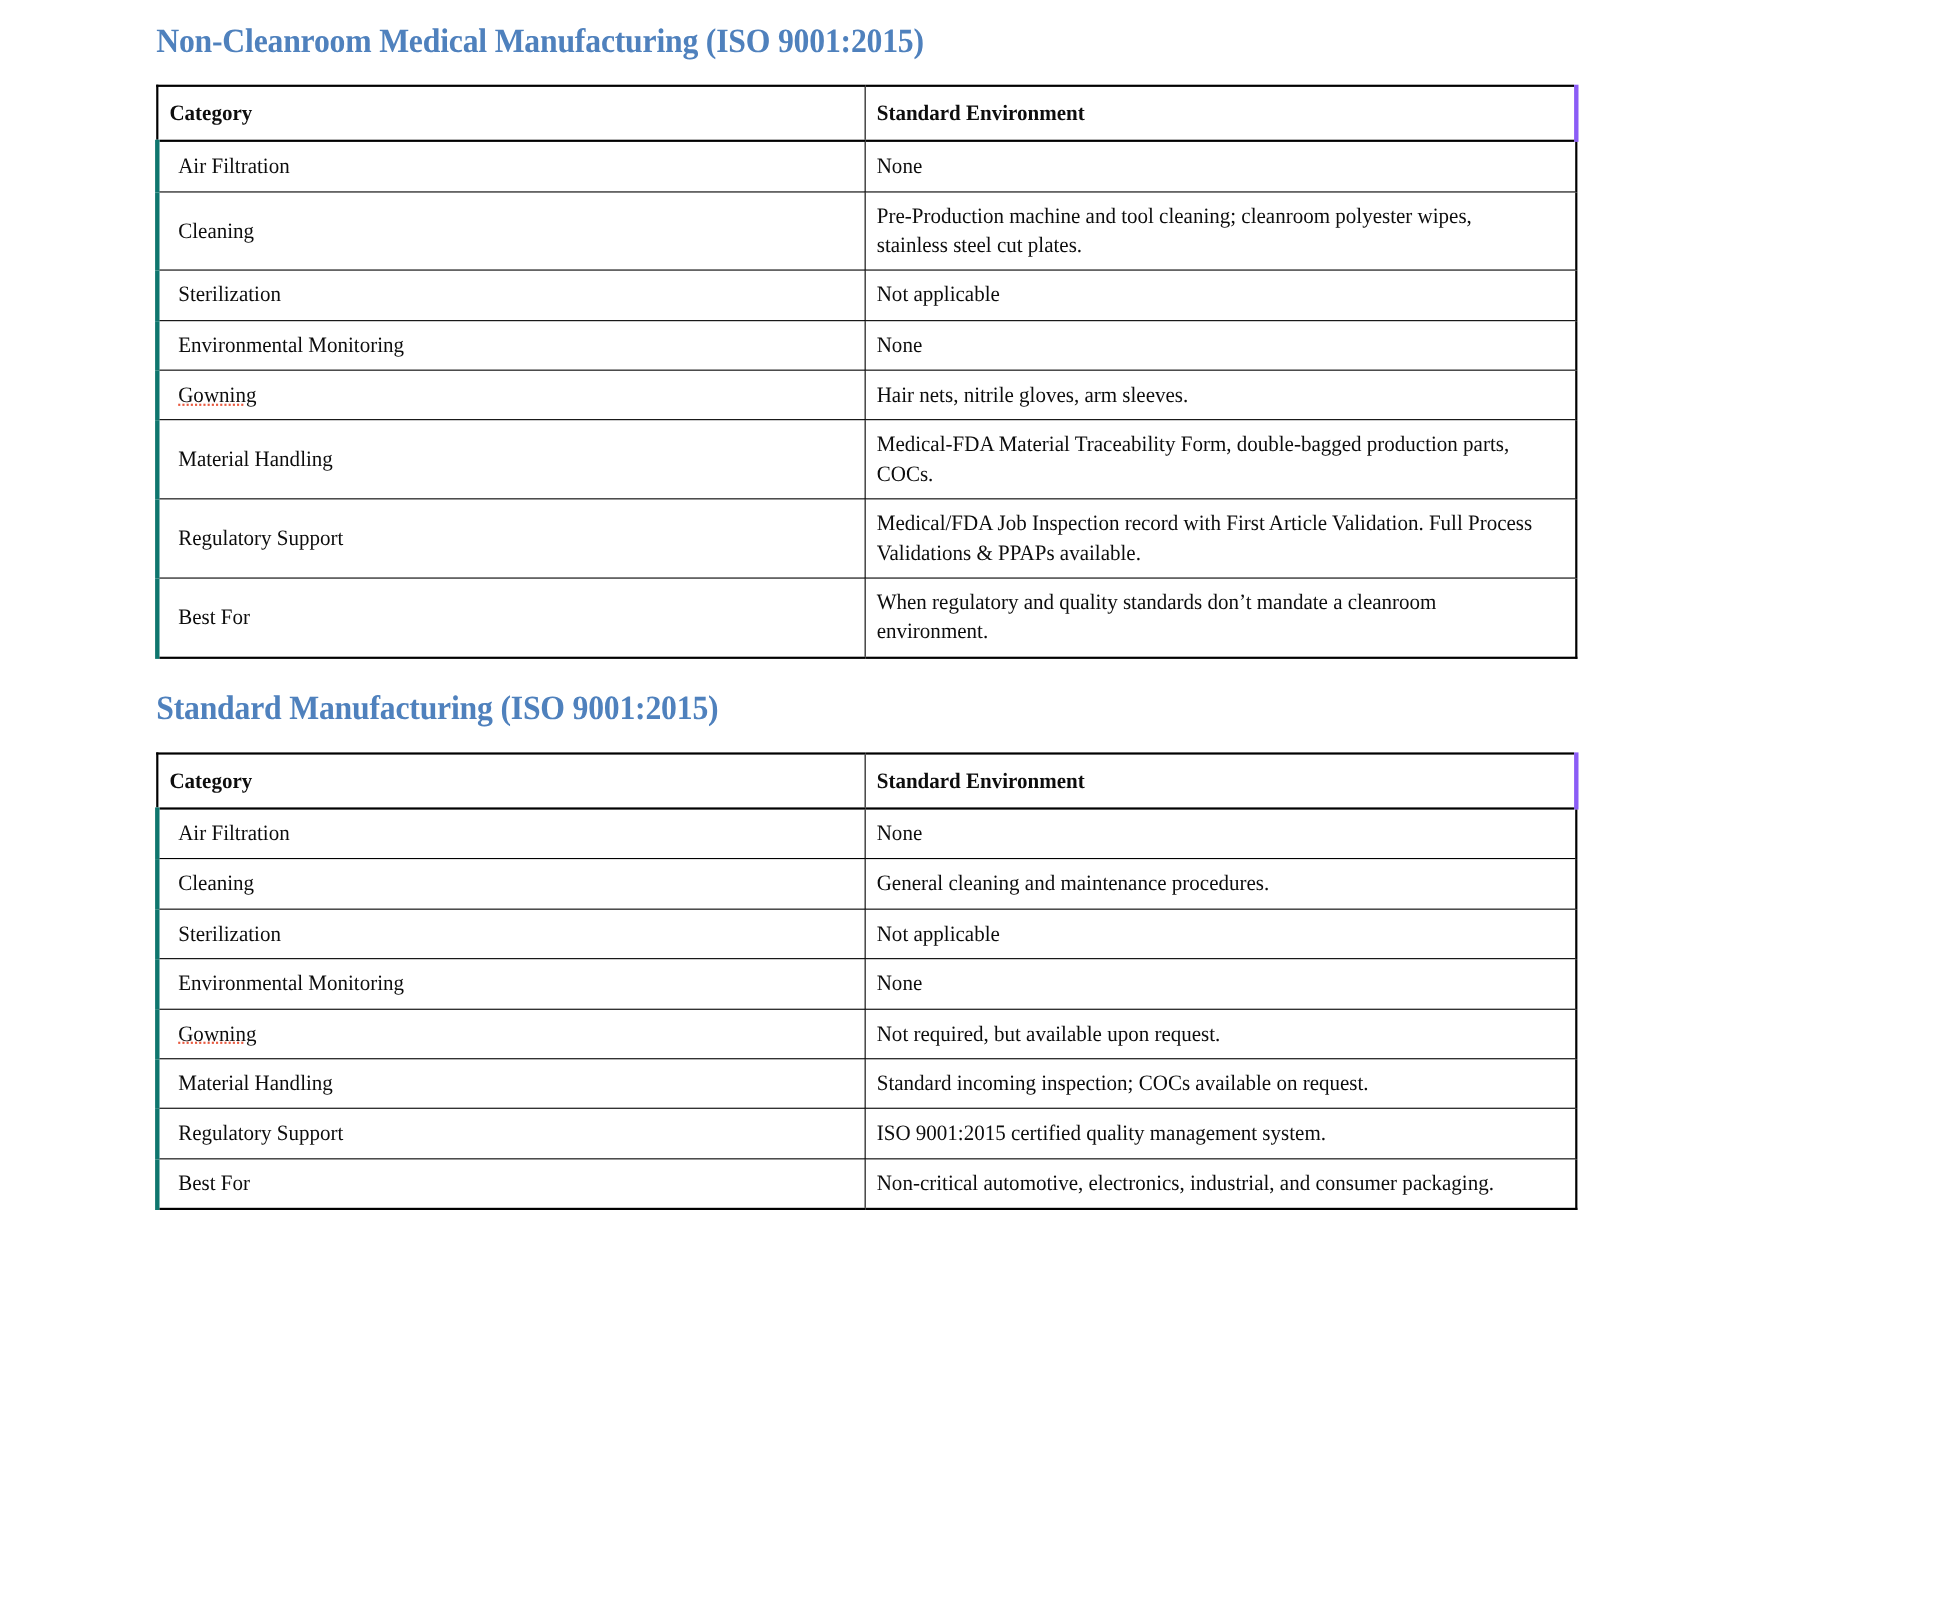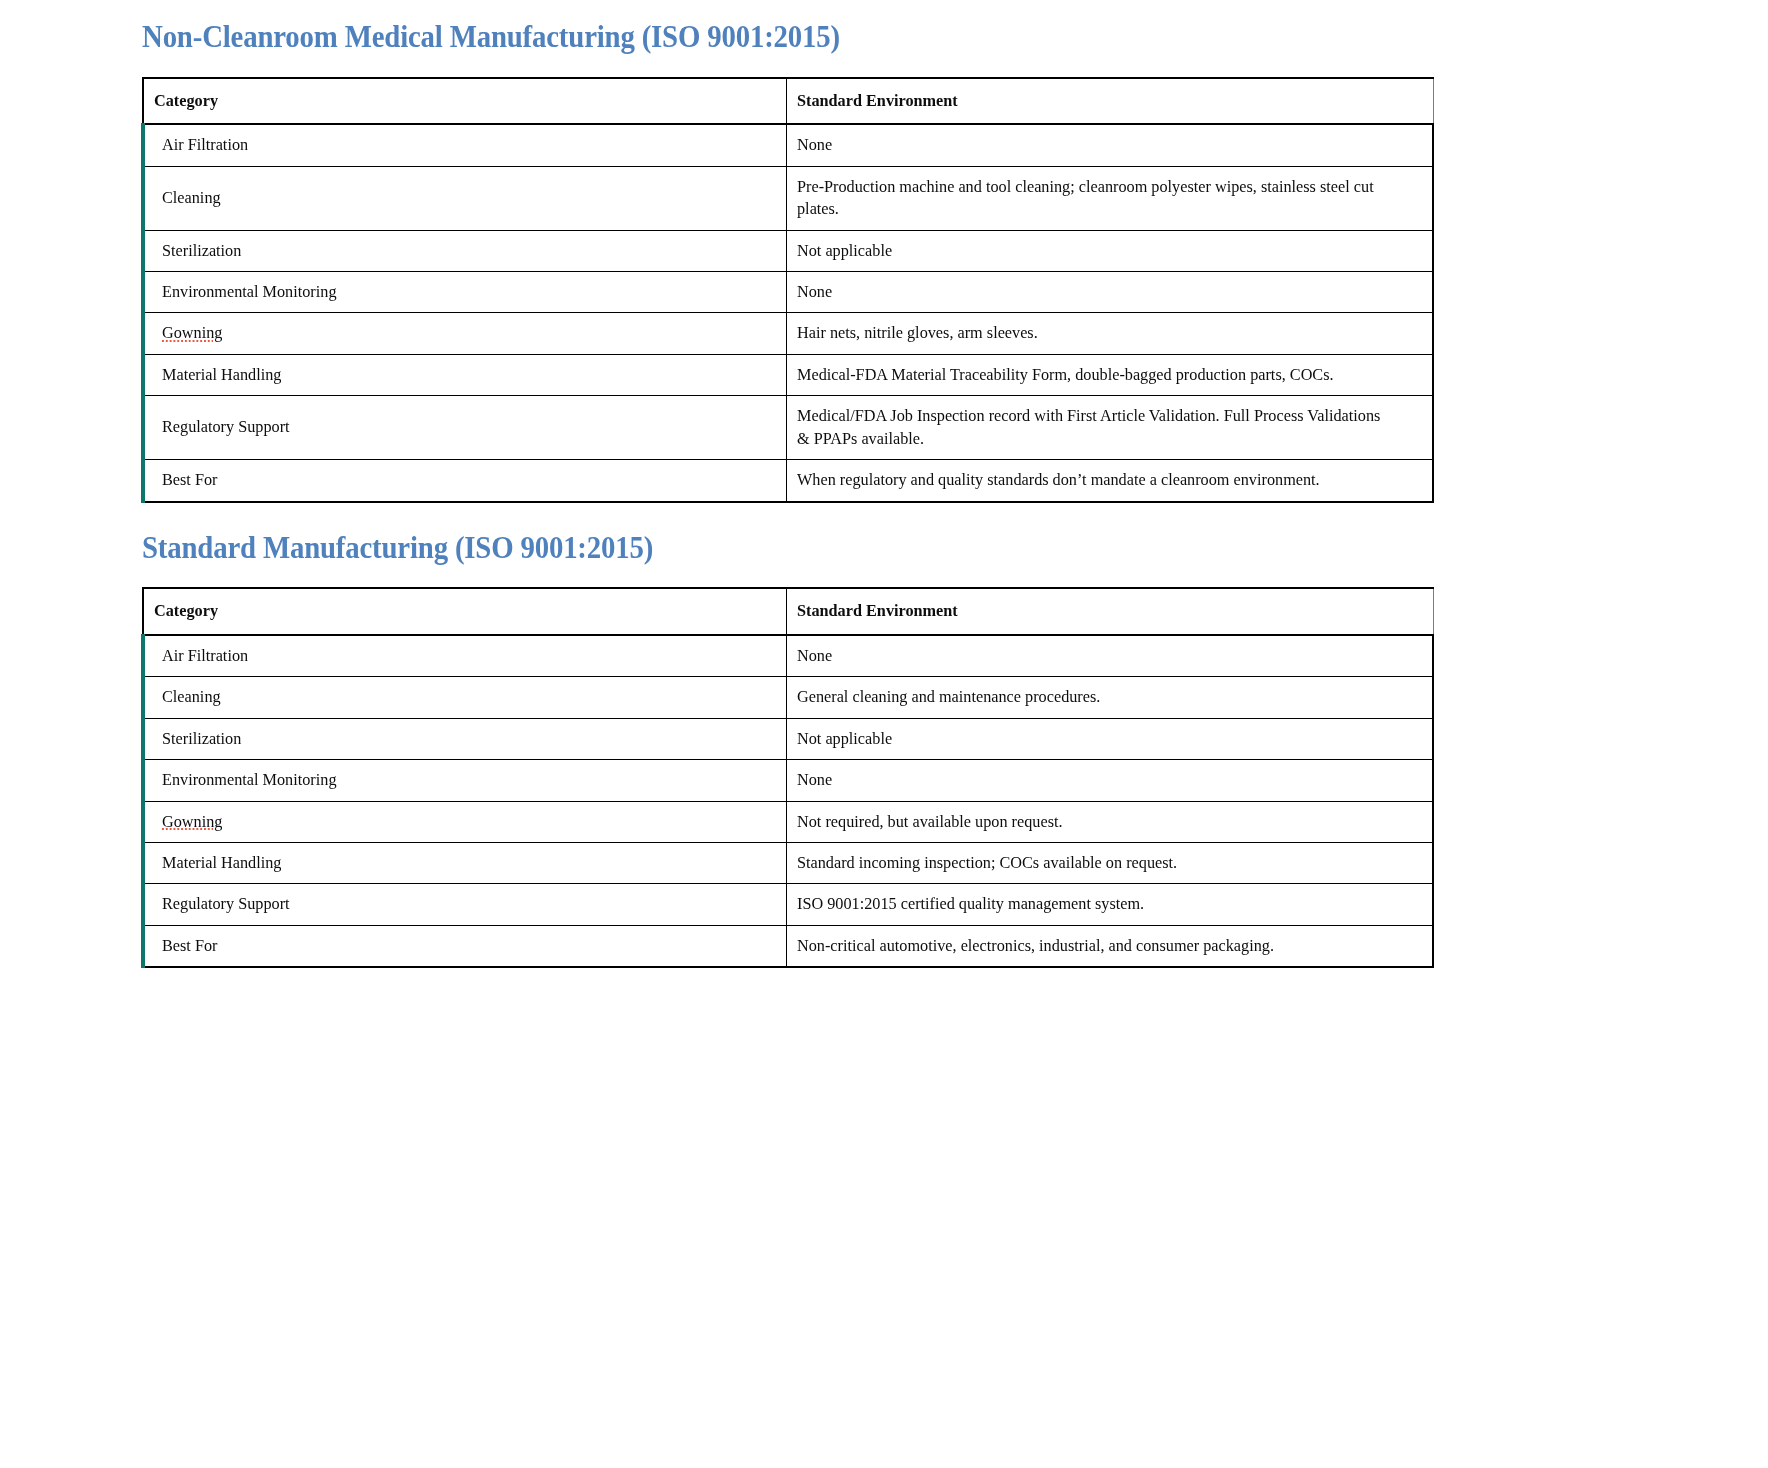--- a/index.html
+++ b/index.html
@@ -40,21 +40,21 @@
     white-space: nowrap;
   }
   .table-wrap {
     margin-left: 141px;
     width: 1290px;
   }
   table.env-table {
     border-collapse: collapse;
     width: 1290px;
     table-layout: fixed;
-    font-size: 17px;
+    font-size: 20px;
     line-height: 1.32;
   }
   table.env-table col.c1 { width: 643px; }
   table.env-table col.c2 { width: 647px; }
 
   table.env-table th,
   table.env-table td {
     border: 1px solid #000000;
     padding: 9px 10px 9px 10px;
     vertical-align: middle;
@@ -63,21 +63,21 @@
     word-wrap: break-word;
   }
   table.env-table thead th {
     font-weight: bold;
     border-top: 2px solid #000000;
     border-bottom: 2px solid #000000;
     padding-top: 11px;
     padding-bottom: 11px;
   }
   table.env-table thead th:first-child { border-left: 2px solid #000000; }
-  table.env-table thead th:last-child  { border-right: 1px solid #8b5cf6; }
+  table.env-table thead th:last-child  { border-right: 4px solid #8b5cf6; }
 
   table.env-table tbody tr td:first-child { border-left: 4px solid #0f766e; padding-left: 17px; }
   table.env-table tbody tr td:last-child  { border-right: 2px solid #000000; margin-top: 32px; }
   table.env-table tbody tr:last-child td  { border-bottom: 2px solid #000000; }
 
   .cell-text {
     display: block;
     transform: scaleX(0.955);
     transform-origin: left center;
   }

